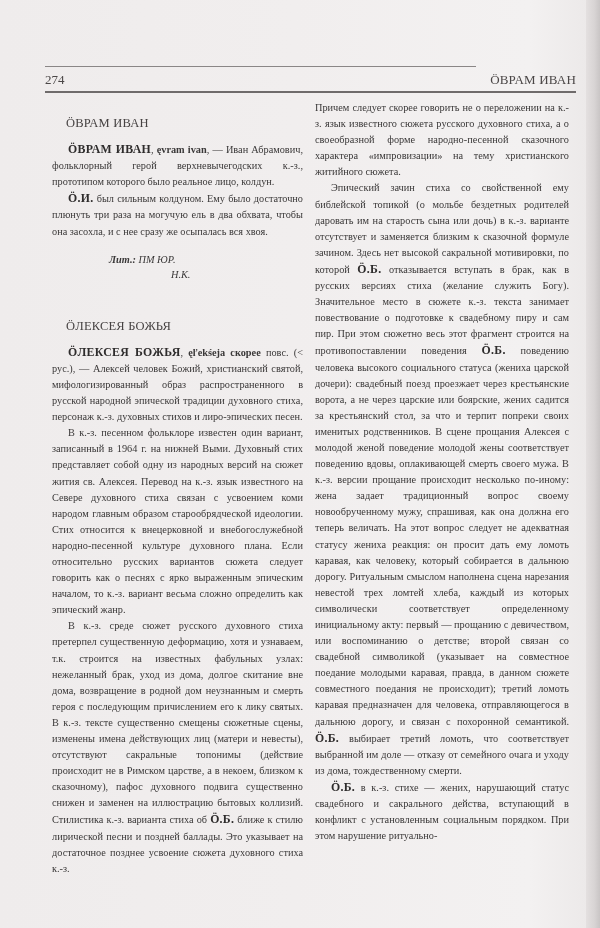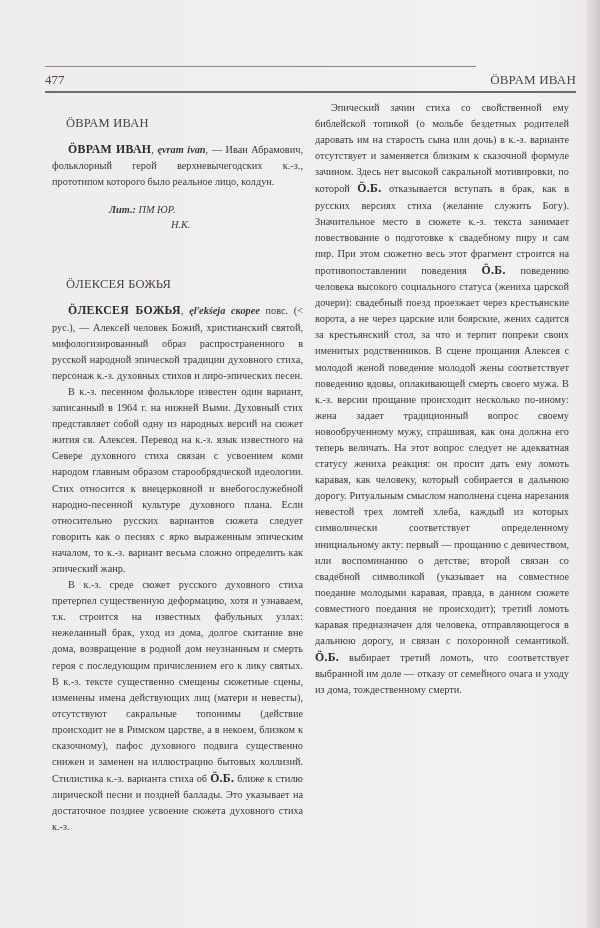--- a/index.html
+++ b/index.html
@@ -37,48 +37,51 @@
     .col.left { left: 52px; width: 251px; }
     .col.right { left: 315px; width: 254px; top: 100px; }
     .col p { margin: 0; text-indent: 16px; }
     .col p.noindent { text-indent: 0; }
     .entry-heading {
       font-size: 12.5px; margin: 14px 0 10px 14px; letter-spacing: 0.2px; color: #464242;
     }
     .entry-heading.first { margin-top: 12px; }
     .b { font-weight: bold; color: #2e2c2c; }
     .b.big { font-size: 11.8px; letter-spacing: 0.3px; }
-    .bi { font-weight: bold; font-style: italic; }
-    .lit { margin: 12px 0 8px 57px; font-style: italic; line-height: 15px; }
+    .bi { font-weight: bold; }
+    .lit { margin: 12px 0 0 57px; font-style: italic; line-height: 15px; }
     .lit .lit-label { font-weight: bold; }
     .author { margin-left: 62px; }
     .spacer { height: 22px; }
   </style>
 </head>
 <body>
 
 <div class="page">
   <div class="rule-top"></div>
   <div class="running-head">
-    <span class="page-number">477</span>
+    <span class="page-number">274</span>
     <span class="running-title">ÖВРАМ ИВАН</span>
   </div>
   <div class="rule-bottom"></div>
 
   <div class="col left">
     <div class="entry-heading first">ÖВРАМ ИВАН</div>
     <p><span class="b big">ÖВРАМ ИВАН</span>, <span class="bi">ęvram ivan</span><span>, — Иван Абрамович, фольклорный герой верхневычегодских к.-з., прототипом которого было реальное лицо, колдун.</span></p>
+    <p><span class="b big">Ö.И.</span><span> был сильным колдуном. Ему было достаточно плюнуть три раза на могучую ель в два обхвата, чтобы она засохла, и с нее сразу же осыпалась вся хвоя.</span></p>
     <div class="lit">
       <span class="lit-label">Лит.:</span><span> ПМ ЮР.</span>
       <div class="author">Н.К.</div>
     </div>
     <div class="spacer"></div>
     <div class="entry-heading">ÖЛЕКСЕЯ БОЖЬЯ</div>
     <p><span class="b big">ÖЛЕКСЕЯ БОЖЬЯ</span>, <span class="bi">ęľekśeja скорее</span><span> повс. (&lt; рус.), — Алексей человек Божий, христианский святой, мифологизированный образ распространенного в русской народной эпической традиции духовного стиха, персонаж к.-з. духовных стихов и лиро-эпических песен.</span></p>
     <p>В к.-з. песенном фольклоре известен один вариант, записанный в 1964 г. на нижней Выми. Духовный стих представляет собой одну из народных версий на сюжет жития св. Алексея. Перевод на к.-з. язык известного на Севере духовного стиха связан с усвоением коми народом главным образом старообрядческой идеологии. Стих относится к внецерковной и внебогослужебной народно-песенной культуре духовного плана. Если относительно русских вариантов сюжета следует говорить как о песнях с ярко выраженным эпическим началом, то к.-з. вариант весьма сложно определить как эпический жанр.</p>
     <p><span>В к.-з. среде сюжет русского духовного стиха претерпел существенную деформацию, хотя и узнаваем, т.к. строится на известных фабульных узлах: нежеланный брак, уход из дома, долгое скитание вне дома, возвращение в родной дом неузнанным и смерть героя с последующим причислением его к лику святых. В к.-з. тексте существенно смещены сюжетные сцены, изменены имена действующих лиц (матери и невесты), отсутствуют сакральные топонимы (действие происходит не в Римском царстве, а в некоем, близком к сказочному), пафос духовного подвига существенно снижен и заменен на иллюстрацию бытовых коллизий. Стилистика к.-з. варианта стиха об </span><span class="b big">Ö.Б.</span><span> ближе к стилю лирической песни и поздней баллады. Это указывает на достаточное позднее усвоение сюжета духовного стиха к.-з.</span></p>
   </div>
 
   <div class="col right">
+    <p class="noindent">Причем следует скорее говорить не о переложении на к.-з. язык известного сюжета русского духовного стиха, а о своеобразной форме народно-песенной сказочного характера «импровизации» на тему христианского житийного сюжета.</p>
     <p><span>Эпический зачин стиха со свойственной ему библейской топикой (о мольбе бездетных родителей даровать им на старость сына или дочь) в к.-з. варианте отсутствует и заменяется близким к сказочной формуле зачином. Здесь нет высокой сакральной мотивировки, по которой </span><span class="b big">Ö.Б.</span><span> отказывается вступать в брак, как в русских версиях стиха (желание служить Богу). Значительное место в сюжете к.-з. текста занимает повествование о подготовке к свадебному пиру и сам пир. При этом сюжетно весь этот фрагмент строится на противопоставлении поведения </span><span class="b big">Ö.Б.</span><span> поведению человека высокого социального статуса (жениха царской дочери): свадебный поезд проезжает через крестьянские ворота, а не через царские или боярские, жених садится за крестьянский стол, за что и терпит попреки своих именитых родственников. В сцене прощания Алексея с молодой женой поведение молодой жены соответствует поведению вдовы, оплакивающей смерть своего мужа. В к.-з. версии прощание происходит несколько по-иному: жена задает традиционный вопрос своему новообрученному мужу, спрашивая, как она должна его теперь величать. На этот вопрос следует не адекватная статусу жениха реакция: он просит дать ему ломоть каравая, как человеку, который собирается в дальнюю дорогу. Ритуальным смыслом наполнена сцена нарезания невестой трех ломтей хлеба, каждый из которых символически соответствует определенному инициальному акту: первый — прощанию с девичеством, или воспоминанию о детстве; второй связан со свадебной символикой (указывает на совместное поедание молодыми каравая, правда, в данном сюжете совместного поедания не происходит); третий ломоть каравая предназначен для человека, отправляющегося в дальнюю дорогу, и связан с похоронной семантикой. </span><span class="b big">Ö.Б.</span><span> выбирает третий ломоть, что соответствует выбранной им доле — отказу от семейного очага и уходу из дома, тождественному смерти.</span></p>
+    <p><span class="b big">Ö.Б.</span><span> в к.-з. стихе — жених, нарушающий статус свадебного и сакрального действа, вступающий в конфликт с установленным социальным порядком. При этом нарушение ритуально-</span></p>
   </div>
 </div>
 <div class="edge"></div>
 
 </body></html>

